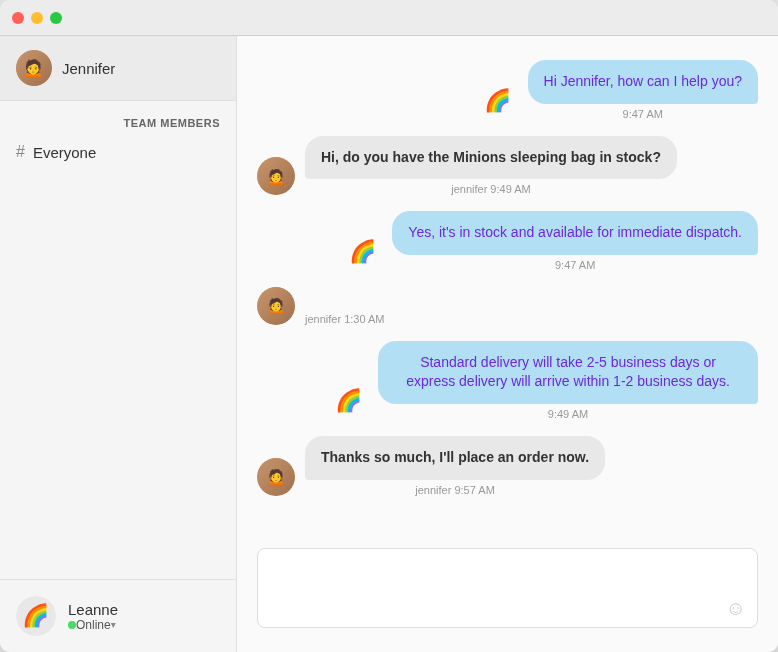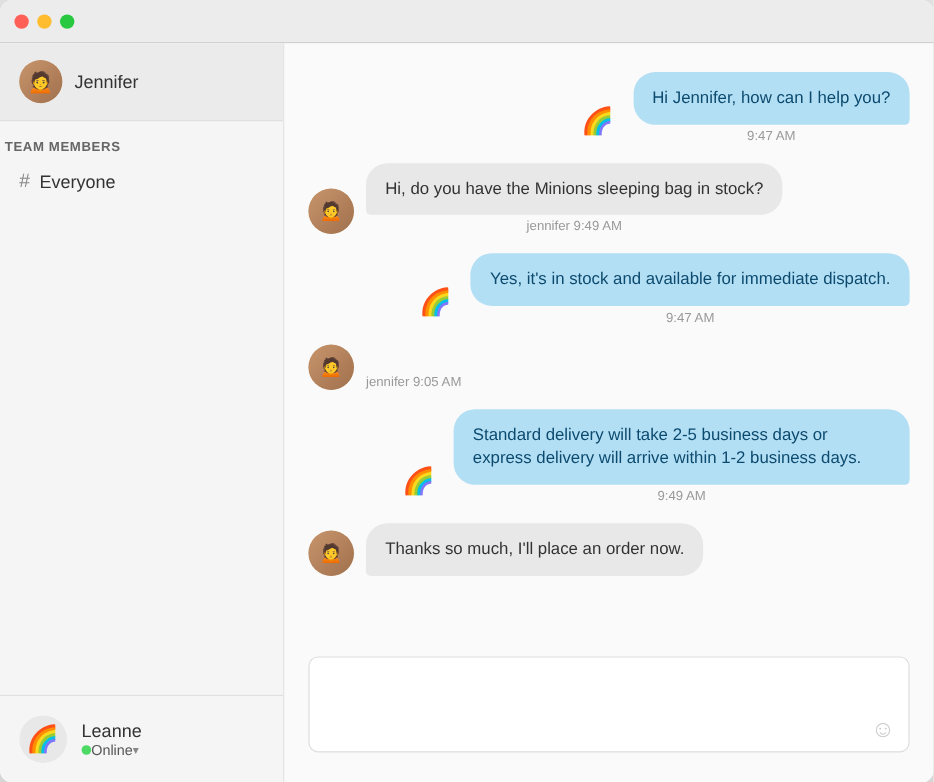--- a/index.html
+++ b/index.html
@@ -71,20 +71,21 @@
       font-weight: 500;
       color: #333;
     }
     .team-members-label {
       font-size: 11px;
       font-weight: 700;
       color: #666;
       letter-spacing: 0.5px;
       padding: 16px 16px 8px 4px;
       text-transform: uppercase;
+      text-align: right;
     }
     .channel-item {
       display: flex;
       align-items: center;
       gap: 8px;
       padding: 6px 16px;
       font-size: 15px;
       color: #333;
       cursor: pointer;
     }
@@ -175,25 +176,27 @@
       padding: 12px 16px;
       border-radius: 18px;
       font-size: 14px;
       line-height: 1.4;
       position: relative;
     }
     .bubble.incoming {
       background: #e8e8e8;
       color: #333;
       border-bottom-left-radius: 4px;
+      font-weight: bold;
     }
     .bubble.outgoing {
       background: #b3dff5;
-      color: #0c4a6e;
+      color: #6d28d9;
       border-bottom-right-radius: 4px;
+      text-align: center;
     }
     .bubble-meta {
       font-size: 11px;
       color: #999;
       margin-top: 4px;
       text-align: center;
     }
     .bubble-wrap {
       display: flex;
       flex-direction: column;
@@ -317,38 +320,39 @@
             </div>
             <div class="bot-avatar">
               <span class="rainbow-emoji">🌈</span>
             </div>
           </div>
           <div class="message-row incoming">
             <div class="message-avatar">
               <div class="face" style="font-size:16px;">🙍</div>
             </div>
             <div class="bubble-wrap">
-              <div class="bubble-meta">jennifer 9:05 AM</div>
+              <div class="bubble-meta">jennifer 1:30 AM</div>
             </div>
           </div>
           <div class="message-row outgoing">
             <div class="bubble-wrap">
               <div class="bubble outgoing">Standard delivery will take 2-5 business days or express delivery will arrive within 1-2 business days.</div>
               <div class="bubble-meta">9:49 AM</div>
             </div>
             <div class="bot-avatar">
               <span class="rainbow-emoji">🌈</span>
             </div>
           </div>
           <div class="message-row incoming">
             <div class="message-avatar">
               <div class="face" style="font-size:16px;">🙍</div>
             </div>
             <div class="bubble-wrap">
               <div class="bubble incoming">Thanks so much, I'll place an order now.</div>
+              <div class="bubble-meta">jennifer 9:57 AM</div>
             </div>
           </div>
         </div>
 
       <div class="chat-input-area">
         <div class="input-wrapper">
           <textarea class="chat-input-box" style=""></textarea>
           <button class="emoji-btn">☺</button>
         </div>
       </div>

